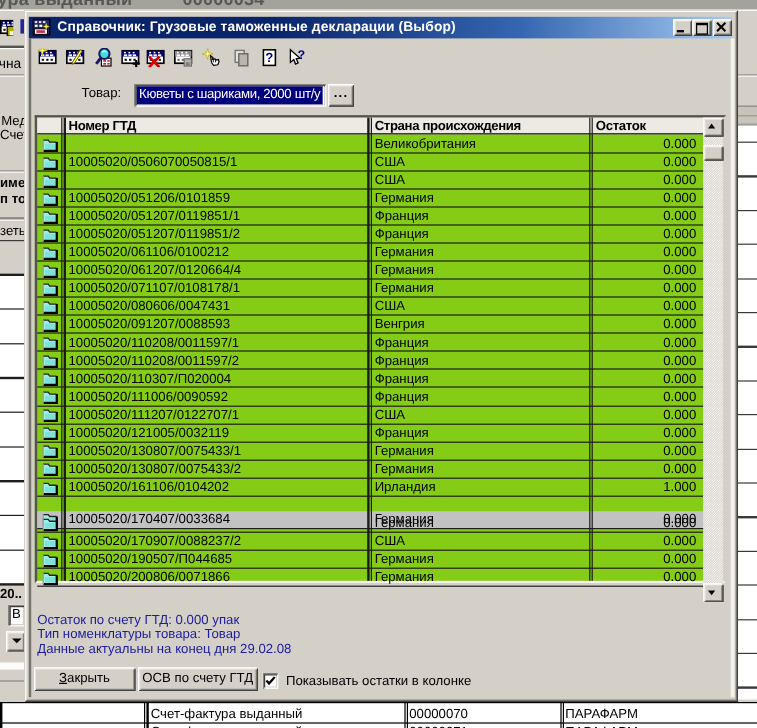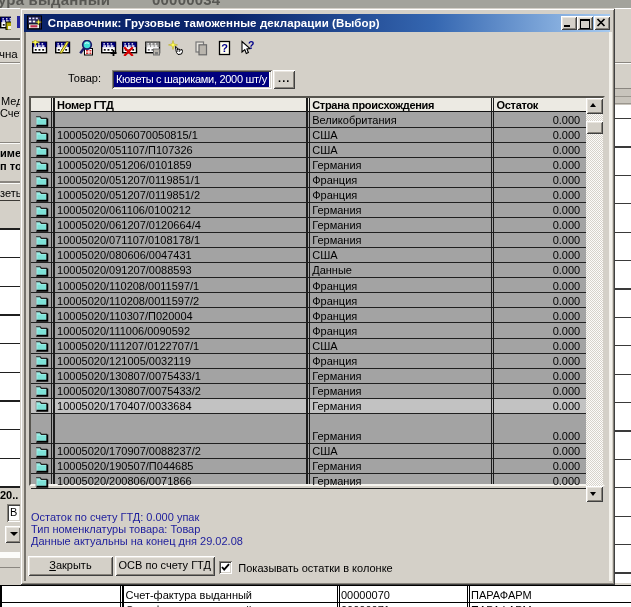--- a/index.html
+++ b/index.html
@@ -241,21 +241,21 @@
 <div class="ab" style="left:239.2px;top:39.8px;width:16px;height:16px;"><svg width="16" height="16" viewBox="0 0 16 16">
       <path d="M3 1.5 L3 12 L5.8 9.6 L7.3 13.4 L9.4 12.5 L7.9 8.9 L11 8.6 Z" fill="#fff" stroke="#000" stroke-width="1.1"></path>
       <text x="12.2" y="9" font-family="Liberation Sans" font-size="10.5" font-weight="bold" fill="#00008a" text-anchor="middle">?</text>
     </svg></div>
 <div class="ab" style="left:68px;top:71.5px;">Товар:</div>
 <div class="ab sunk" style="left:111.7px;top:70.3px;width:160.3px;height:18.8px;background:#fff;">
     <div class="ab" style="left:2px;top:2px;right:3px;bottom:2px;background:#00007e;color:#fff;padding-left:2.2px;line-height:14.5px;white-space:nowrap;overflow:hidden;letter-spacing:-0.28px;">Кюветы с шариками, 2000 шт/у</div>
     <div class="ab" style="right:1.6px;top:2px;width:1.4px;bottom:2px;background:#fff;"></div>
   </div>
 <div class="ab btn" style="left:273.3px;top:70.3px;width:21.8px;height:18.3px;line-height:16px;font-weight:bold;letter-spacing:1px;">...</div>
-<div class="ab" style="left:28.8px;top:95.5px;width:575.9px;height:390px;background:#a3a3a3;box-sizing:border-box;border:2.1px solid;border-color:#56544e #d4d0c8 #f6f4ef #56544e;">
+<div class="ab" style="left:28.8px;top:95.5px;width:575.9px;height:390px;background:#84cc16;box-sizing:border-box;border:2.1px solid;border-color:#56544e #d4d0c8 #f6f4ef #56544e;">
 <div class="ab" style="left:0;top:0;width:571.7px;height:14.5px;background:#eceae3;box-sizing:border-box;border-bottom:1.6px solid #111;">
       <div class="ab" style="left:26.3px;top:1.6px;font-weight:bold;letter-spacing:-0.3px;">Номер ГТД</div>
       <div class="ab" style="left:281.4px;top:1.6px;font-weight:bold;letter-spacing:-0.3px;">Страна происхождения</div>
       <div class="ab" style="left:465.7px;top:1.6px;font-weight:bold;letter-spacing:-0.3px;text-align:center;">Остаток</div>
     </div>
 <div class="row" style="top:15.30px;">
       <svg class="fi" width="16" height="14" viewBox="0 0 16 14">
         <path d="M2 2.8 L6.2 2.8 L7.4 4.4 L13.2 4.4 L13.2 11.6 L2 11.6 Z" fill="#9ceee6"></path>
         <path d="M3.5 5.8 L12 5.8 L12 10.5 L3.5 10.5 Z" fill="#7ee2d8"></path>
         <path d="M2 2.8 L6.2 2.8 L7.4 4.4 L13.2 4.4" fill="none" stroke="#222" stroke-width="1.1"></path>
@@ -278,21 +278,20 @@
       <span class="c3">0.000</span>
     </div>
 <div class="row" style="top:45.40px;">
       <svg class="fi" width="16" height="14" viewBox="0 0 16 14">
         <path d="M2 2.8 L6.2 2.8 L7.4 4.4 L13.2 4.4 L13.2 11.6 L2 11.6 Z" fill="#9ceee6"></path>
         <path d="M3.5 5.8 L12 5.8 L12 10.5 L3.5 10.5 Z" fill="#7ee2d8"></path>
         <path d="M2 2.8 L6.2 2.8 L7.4 4.4 L13.2 4.4" fill="none" stroke="#222" stroke-width="1.1"></path>
         <path d="M13.3 4.4 L13.3 11.7 L2.2 11.7" fill="none" stroke="#000" stroke-width="1.9"></path>
         <path d="M2 12 L2 2.8" stroke="#9a9a9a" stroke-width="1"></path>
       </svg>
-      <span class="c1">10005020/051107/П107326</span>
       <span class="c2">США</span>
       <span class="c3">0.000</span>
     </div>
 <div class="row" style="top:60.45px;">
       <svg class="fi" width="16" height="14" viewBox="0 0 16 14">
         <path d="M2 2.8 L6.2 2.8 L7.4 4.4 L13.2 4.4 L13.2 11.6 L2 11.6 Z" fill="#9ceee6"></path>
         <path d="M3.5 5.8 L12 5.8 L12 10.5 L3.5 10.5 Z" fill="#7ee2d8"></path>
         <path d="M2 2.8 L6.2 2.8 L7.4 4.4 L13.2 4.4" fill="none" stroke="#222" stroke-width="1.1"></path>
         <path d="M13.3 4.4 L13.3 11.7 L2.2 11.7" fill="none" stroke="#000" stroke-width="1.9"></path>
         <path d="M2 12 L2 2.8" stroke="#9a9a9a" stroke-width="1"></path>
@@ -375,21 +374,21 @@
     </div>
 <div class="row" style="top:165.80px;">
       <svg class="fi" width="16" height="14" viewBox="0 0 16 14">
         <path d="M2 2.8 L6.2 2.8 L7.4 4.4 L13.2 4.4 L13.2 11.6 L2 11.6 Z" fill="#9ceee6"></path>
         <path d="M3.5 5.8 L12 5.8 L12 10.5 L3.5 10.5 Z" fill="#7ee2d8"></path>
         <path d="M2 2.8 L6.2 2.8 L7.4 4.4 L13.2 4.4" fill="none" stroke="#222" stroke-width="1.1"></path>
         <path d="M13.3 4.4 L13.3 11.7 L2.2 11.7" fill="none" stroke="#000" stroke-width="1.9"></path>
         <path d="M2 12 L2 2.8" stroke="#9a9a9a" stroke-width="1"></path>
       </svg>
       <span class="c1">10005020/091207/0088593</span>
-      <span class="c2">Данные</span>
+      <span class="c2">Венгрия</span>
       <span class="c3">0.000</span>
     </div>
 <div class="row" style="top:180.85px;">
       <svg class="fi" width="16" height="14" viewBox="0 0 16 14">
         <path d="M2 2.8 L6.2 2.8 L7.4 4.4 L13.2 4.4 L13.2 11.6 L2 11.6 Z" fill="#9ceee6"></path>
         <path d="M3.5 5.8 L12 5.8 L12 10.5 L3.5 10.5 Z" fill="#7ee2d8"></path>
         <path d="M2 2.8 L6.2 2.8 L7.4 4.4 L13.2 4.4" fill="none" stroke="#222" stroke-width="1.1"></path>
         <path d="M13.3 4.4 L13.3 11.7 L2.2 11.7" fill="none" stroke="#000" stroke-width="1.9"></path>
         <path d="M2 12 L2 2.8" stroke="#9a9a9a" stroke-width="1"></path>
       </svg>
@@ -486,21 +485,21 @@
         <path d="M2 2.8 L6.2 2.8 L7.4 4.4 L13.2 4.4 L13.2 11.6 L2 11.6 Z" fill="#9ceee6"></path>
         <path d="M3.5 5.8 L12 5.8 L12 10.5 L3.5 10.5 Z" fill="#7ee2d8"></path>
         <path d="M2 2.8 L6.2 2.8 L7.4 4.4 L13.2 4.4" fill="none" stroke="#222" stroke-width="1.1"></path>
         <path d="M13.3 4.4 L13.3 11.7 L2.2 11.7" fill="none" stroke="#000" stroke-width="1.9"></path>
         <path d="M2 12 L2 2.8" stroke="#9a9a9a" stroke-width="1"></path>
       </svg>
       <span class="c1">10005020/161106/0104202</span>
       <span class="c2">Ирландия</span>
       <span class="c3">1.000</span>
     </div>
-<div class="row sel" style="top:301px;">
+<div class="row sel" style="top:328px;">
       <svg class="fi" width="16" height="14" viewBox="0 0 16 14">
         <path d="M2 2.8 L6.2 2.8 L7.4 4.4 L13.2 4.4 L13.2 11.6 L2 11.6 Z" fill="#9ceee6"></path>
         <path d="M3.5 5.8 L12 5.8 L12 10.5 L3.5 10.5 Z" fill="#7ee2d8"></path>
         <path d="M2 2.8 L6.2 2.8 L7.4 4.4 L13.2 4.4" fill="none" stroke="#222" stroke-width="1.1"></path>
         <path d="M13.3 4.4 L13.3 11.7 L2.2 11.7" fill="none" stroke="#000" stroke-width="1.9"></path>
         <path d="M2 12 L2 2.8" stroke="#9a9a9a" stroke-width="1"></path>
       </svg>
       <span class="c1">10005020/170407/0033684</span>
       <span class="c2">Германия</span>
       <span class="c3">0.000</span>

